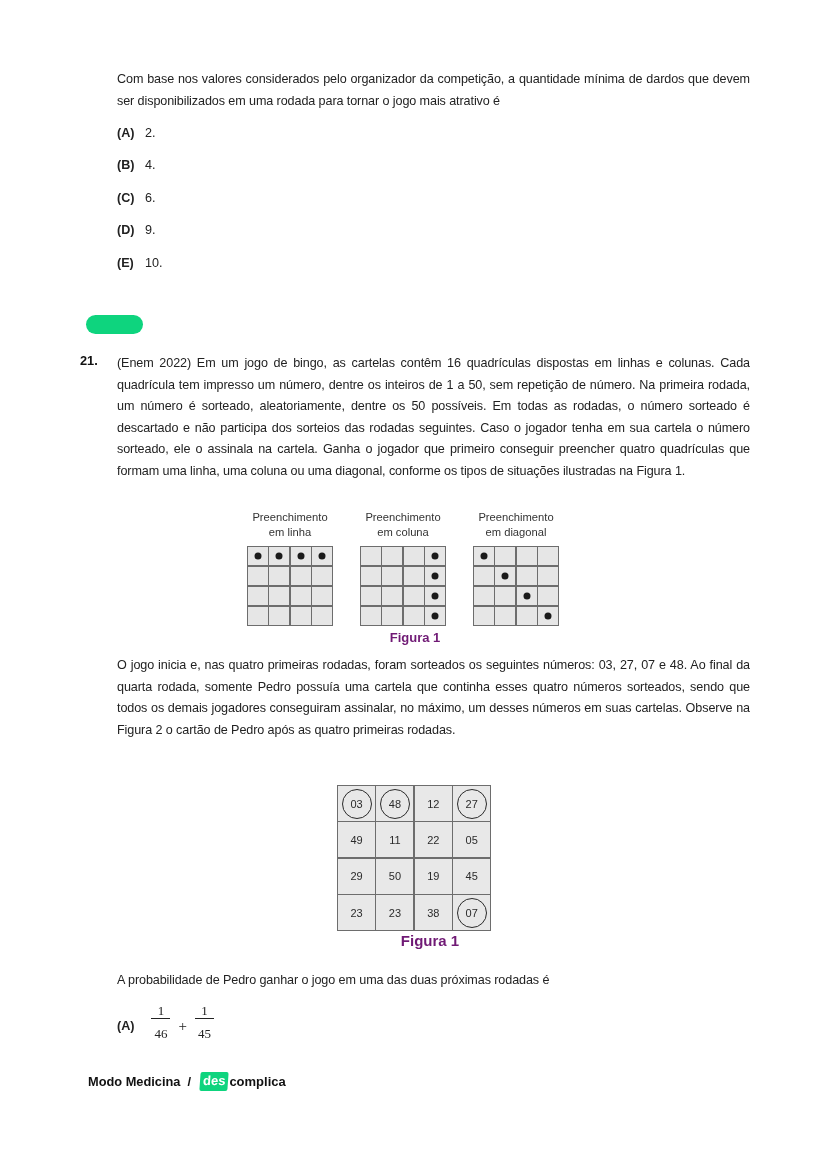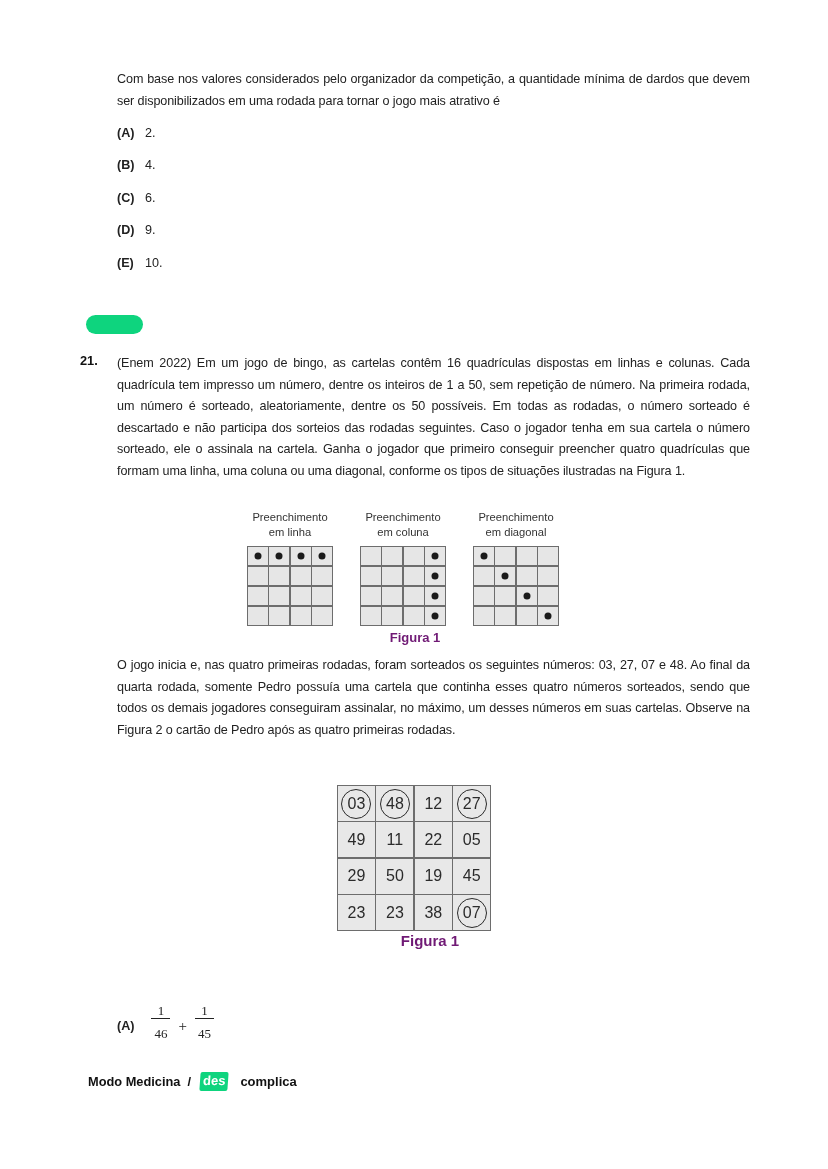--- a/index.html
+++ b/index.html
@@ -139,21 +139,21 @@
     border: 1.6px solid #6d6d6d;
     background: #6d6d6d;
     gap: 1.4px;
     box-sizing: content-box;
   }
   .card .ccell {
     background: #e8e8e8;
     display: flex;
     align-items: center;
     justify-content: center;
-    font-size: 16px;
+    font-size: 11px;
     color: #2b2b2b;
     position: relative;
   }
   .card .ccell .num { position: relative; z-index: 2; }
   .card .ccell.circled .num::before {
     content: "";
     position: absolute;
     left: 50%;
     top: 50%;
     width: 28px;
@@ -231,21 +231,21 @@
   .logo .des {
     background: #0ed47e;
     color: #ffffff;
     padding: 2px 3px 3px 3px;
     border-radius: 2px;
     transform: skewX(-4deg);
     line-height: 1.05;
   }
   .logo .complica {
     color: #111111;
-    margin-left: 12px;
+    margin-left: 1px;
   }
 </style>
 </head>
 <body>
 
 <div class="page">
 
   <div class="para" style="left:117px; top:69px; width:633px;">Com base nos valores considerados pelo organizador da competição, a quantidade mínima de dardos que devem ser disponibilizados em uma rodada para tornar o jogo mais atrativo é</div>
 
   <div class="alt-row" style="left:117px; top:125px;">
@@ -397,20 +397,21 @@
       </div>
       <div class="ccell">
         <span class="num">38</span>
       </div>
       <div class="ccell circled">
         <span class="num">07</span>
       </div>
     </div>
   <div class="fig-caption" id="fig2-caption">Figura 1</div>
 
+  <div class="para nojust" style="left:117px; top:970px; width:633px;">A probabilidade de Pedro ganhar o jogo em uma das duas próximas rodadas é</div>
 
   <div class="alt-frac">
     <span class="lbl">(A)</span>
     <span class="frac">
       <span class="nume">1</span>
       <span class="deno">46</span>
     </span>
     <span class="plus">+</span>
     <span class="frac">
       <span class="nume">1</span>

